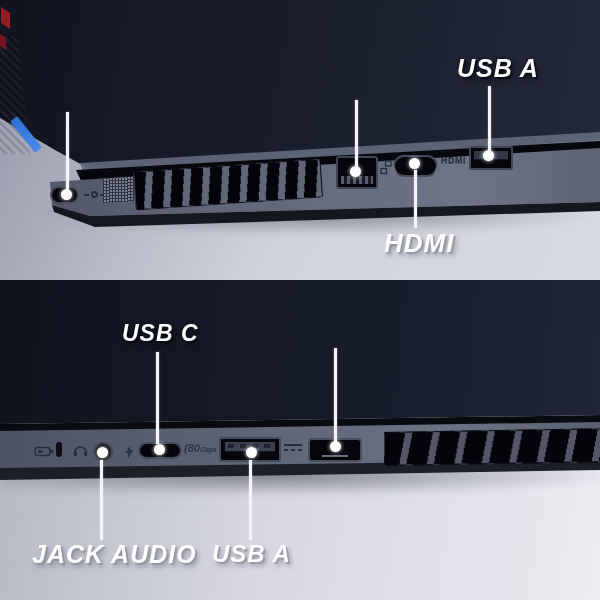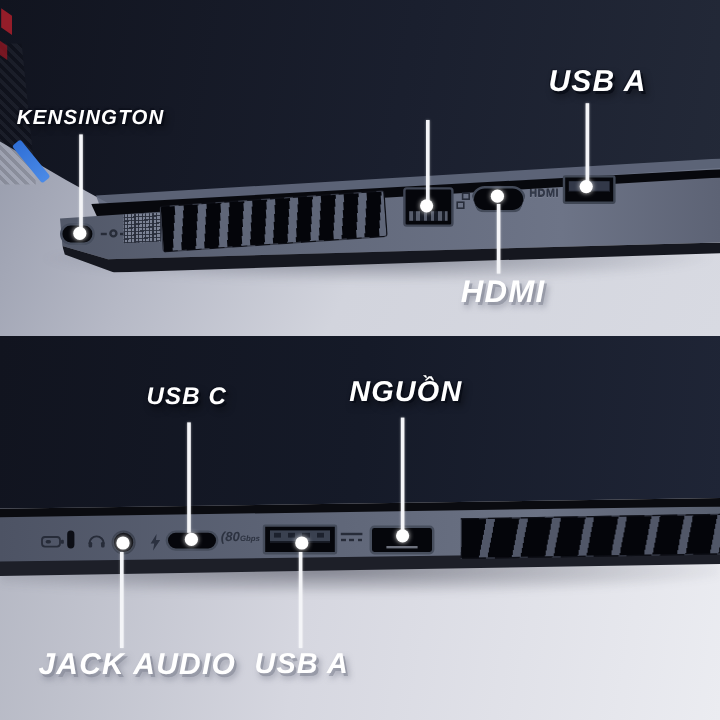--- a/index.html
+++ b/index.html
@@ -115,21 +115,20 @@
 
     <div class="abs port" style="left:393px;top:155px;width:45px;height:22px;border:2px solid #434a59;border-radius:11px;
          clip-path:polygon(6% 0,94% 0,100% 35%,88% 100%,12% 100%,0 35%);"></div>
     <div class="abs engrave" style="left:441px;top:156px;font-size:9px;">HDMI</div>
 
     <div class="abs port" style="left:469px;top:146px;width:44px;height:24px;border:2px solid #3f4654;border-radius:2px;">
       <div class="abs" style="left:3px;top:3px;right:3px;height:8px;background:#323848;
            border-bottom:1px solid #12151e;"></div>
     </div>
 
-    <div class="abs callout on-dark" style="left:14px;top:88px;font-size:17px;">KENSINGTON</div>
     <div class="abs cline" style="left:66px;top:112px;height:80px;"></div>
     <div class="abs dot" style="left:61px;top:189px;"></div>
 
     <div class="abs cline" style="left:355px;top:100px;height:70px;"></div>
     <div class="abs dot" style="left:350px;top:166px;"></div>
 
     <div class="abs callout on-dark" style="left:457px;top:54px;font-size:25px;">USB A</div>
     <div class="abs cline" style="left:488px;top:86px;height:67px;"></div>
     <div class="abs dot" style="left:483px;top:150px;"></div>
 
@@ -179,25 +178,24 @@
     </div>
     <div class="abs" style="left:284px;top:164px;width:18px;">
       <div style="height:2px;background:#272c39;"></div>
       <div style="height:2px;margin-top:3px;background:repeating-linear-gradient(90deg,#272c39 0 4px,transparent 4px 7px);"></div>
     </div>
     <div class="abs port" style="left:308px;top:158px;width:54px;height:24px;border:2px solid #474e5d;border-radius:4px;">
       <div class="abs" style="left:12px;top:15px;width:26px;height:2px;background:#9aa0ae;opacity:.7;"></div>
     </div>
     <div class="abs vent-b" style="left:384px;top:150px;width:216px;height:32px;transform:skewY(-1deg);"></div>
 
-    <div class="abs callout on-dark" style="left:122px;top:40px;font-size:20px;">USB C</div>
+    <div class="abs callout on-dark" style="left:122px;top:40px;font-size:23px;">USB C</div>
     <div class="abs cline" style="left:156px;top:72px;height:92px;"></div>
     <div class="abs dot" style="left:154px;top:164px;"></div>
 
-    <div class="abs callout on-dark" style="left:291px;top:30px;font-size:24px;line-height:34px;">NGUỒN</div>
     <div class="abs cline" style="left:334px;top:68px;height:94px;"></div>
     <div class="abs dot" style="left:330px;top:161px;"></div>
 
     <div class="abs dot" style="left:97px;top:167px;"></div>
     <div class="abs cline" style="left:100px;top:180px;height:80px;"></div>
     <div class="abs callout on-light" style="left:32px;top:260px;font-size:25px;">JACK AUDIO</div>
 
     <div class="abs dot" style="left:246px;top:167px;"></div>
     <div class="abs cline" style="left:249px;top:180px;height:80px;"></div>
     <div class="abs callout on-light" style="left:212px;top:260px;font-size:24px;">USB A</div>

